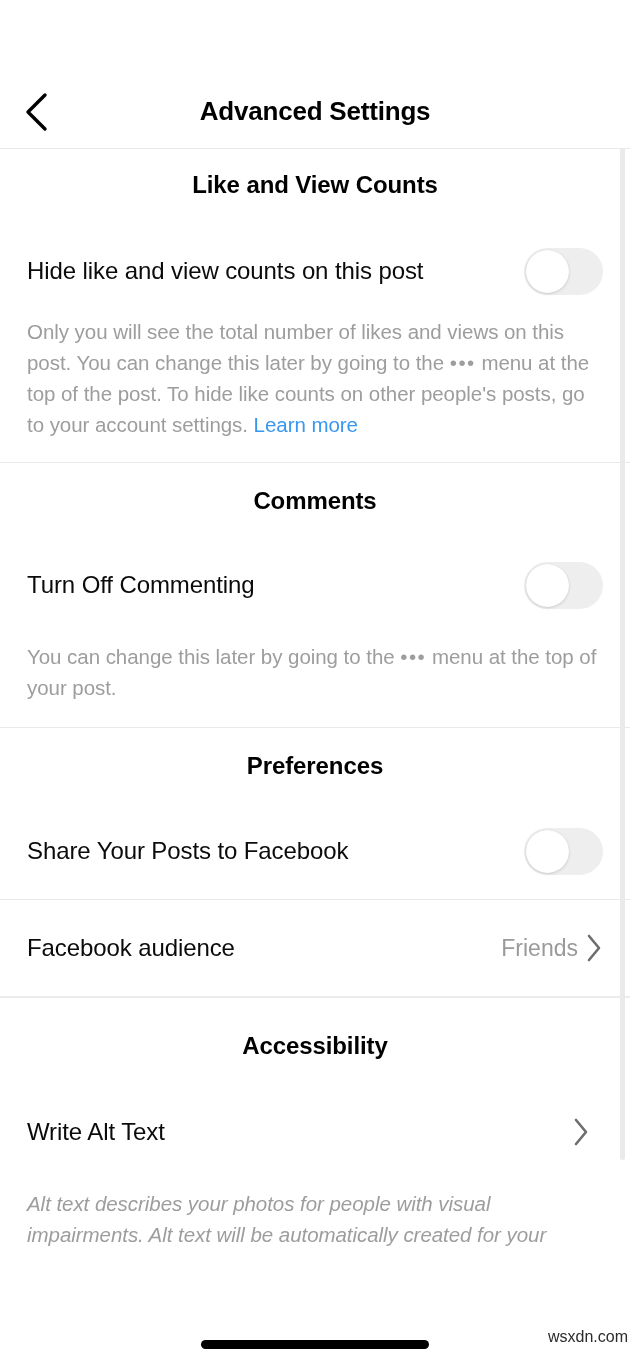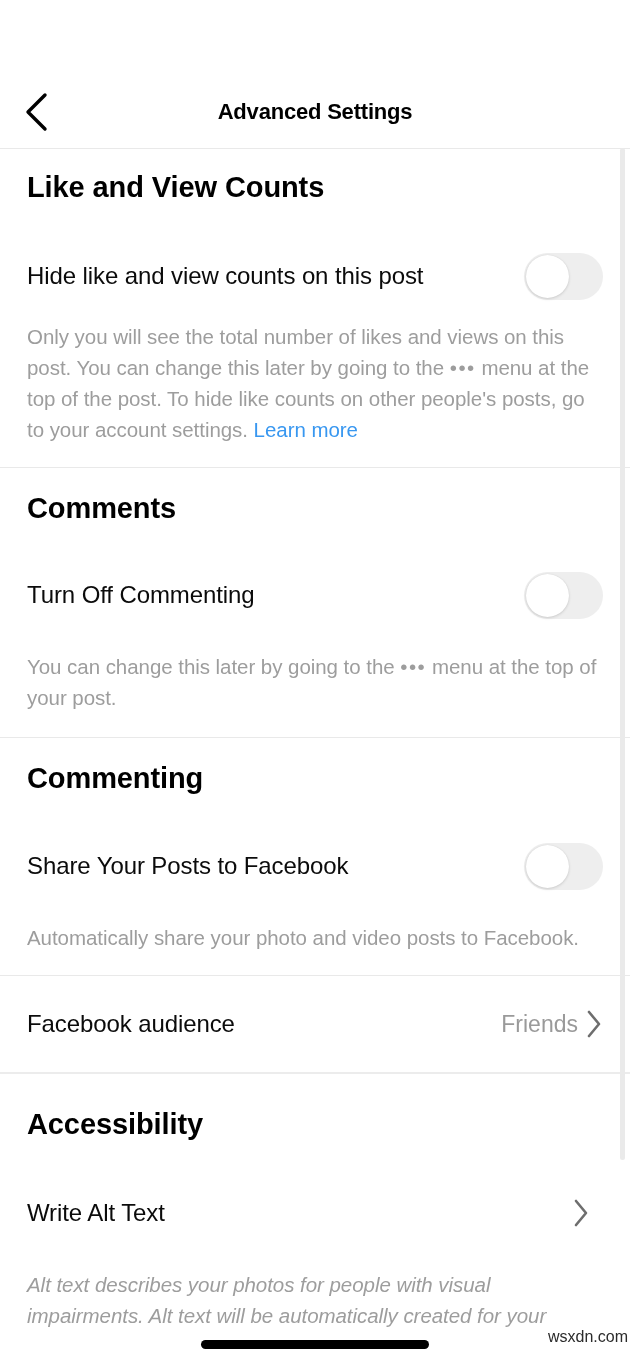--- a/index.html
+++ b/index.html
@@ -28,31 +28,32 @@
   .back-btn {
     position:absolute; left:14px; top:50%;
     transform:translateY(-50%);
     width:44px; height:44px;
     display:flex; align-items:center; justify-content:center;
     cursor:pointer;
   }
   .back-btn svg { display:block; }
   .navtitle {
     width:100%; text-align:center;
-    font-size:22px; font-weight:bold; color:#000000;
+    font-size:26px; font-weight:bold; color:#000000;
     letter-spacing:-0.2px;
   }
   .hairline { height:1px; background:#e9e9e9; width:100%; }
   .hairline.thick { height:2px; background:#ececec; }
 
   
   .section { background:#ffffff; padding:0 27px; }
   .section-title {
-    font-size:29px; font-weight:bold; color:#000000;
+    font-size:24px; font-weight:bold; color:#000000;
     letter-spacing:-0.1px;
+    text-align:center;
   }
   .row {
     display:flex; align-items:center; justify-content:space-between;
     min-height:52px;
     gap:16px;
   }
   .row-label {
     font-size:24px; color:#0b0b0b; font-weight:normal;
     letter-spacing:-0.1px;
   }
@@ -157,30 +158,29 @@
       </div>
     </div>
 
     <div class="desc" style="margin-top:30px;">
       <span>You can change this later by going to the </span><span class="dots">•••</span><span> menu at the top of your post.</span>
     </div>
   </div>
   <div class="hairline"></div>
 
   <div class="section" style="padding-top:24px; padding-bottom:22px;">
-    <div class="section-title">Commenting</div>
+    <div class="section-title">Preferences</div>
 
     <div class="row" style="margin-top:45px;">
       <div class="row-label">Share Your Posts to Facebook</div>
       <div class="toggle">
         <div class="knob"></div>
       </div>
     </div>
 
-    <div class="desc" style="margin-top:30px;">Automatically share your photo and video posts to Facebook.</div>
   </div>
   <div class="hairline"></div>
 
   <div class="section" style="padding-top:12px; padding-bottom:12px;">
     <div class="row" style="min-height:72px;">
       <div class="row-label">Facebook audience</div>
       <div style="display:flex; align-items:center;">
         <div class="row-value">Friends</div>
         <span class="chev-right">
           <svg width="17" height="30" viewBox="0 0 17 30" fill="none">

